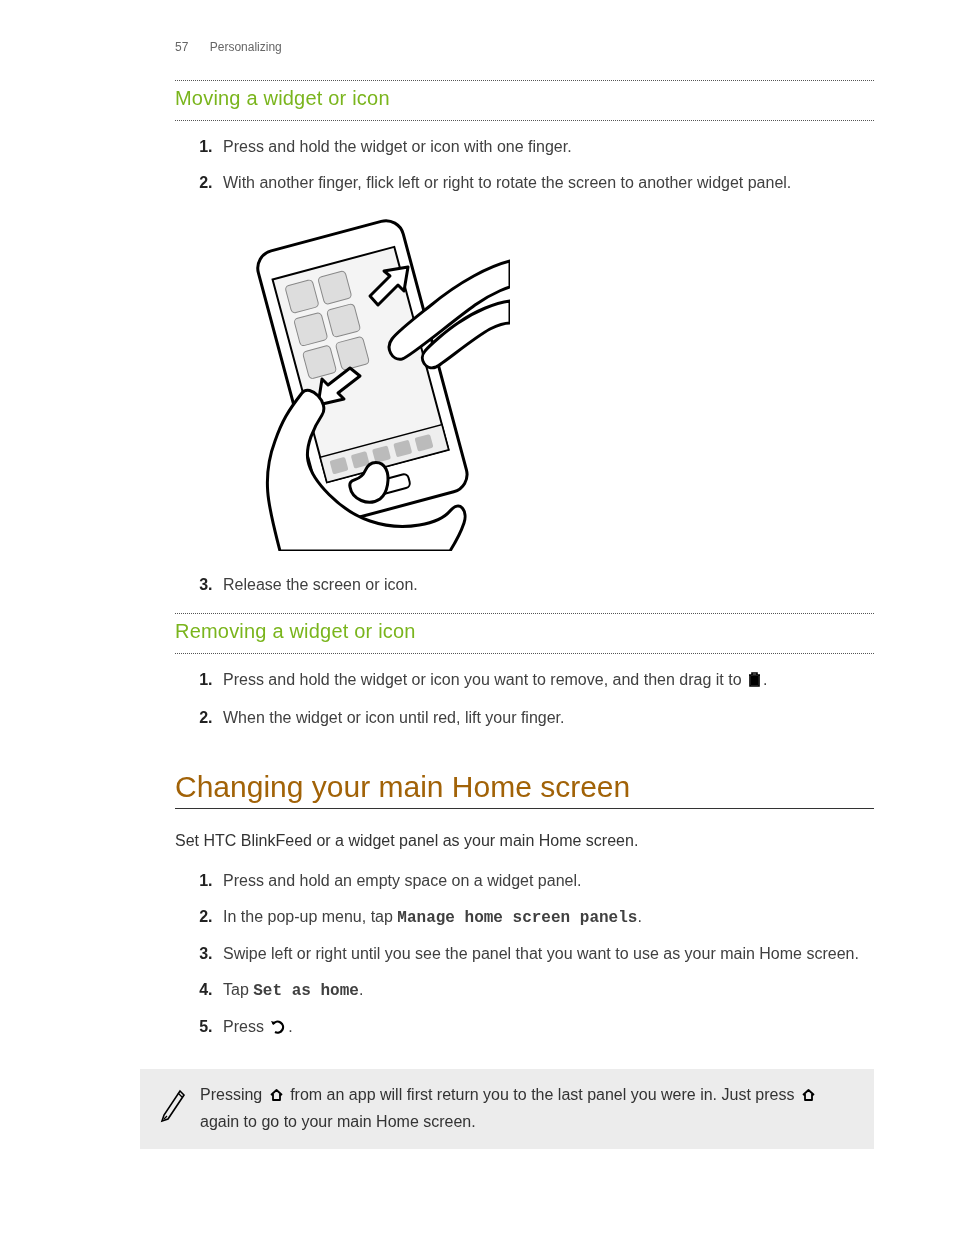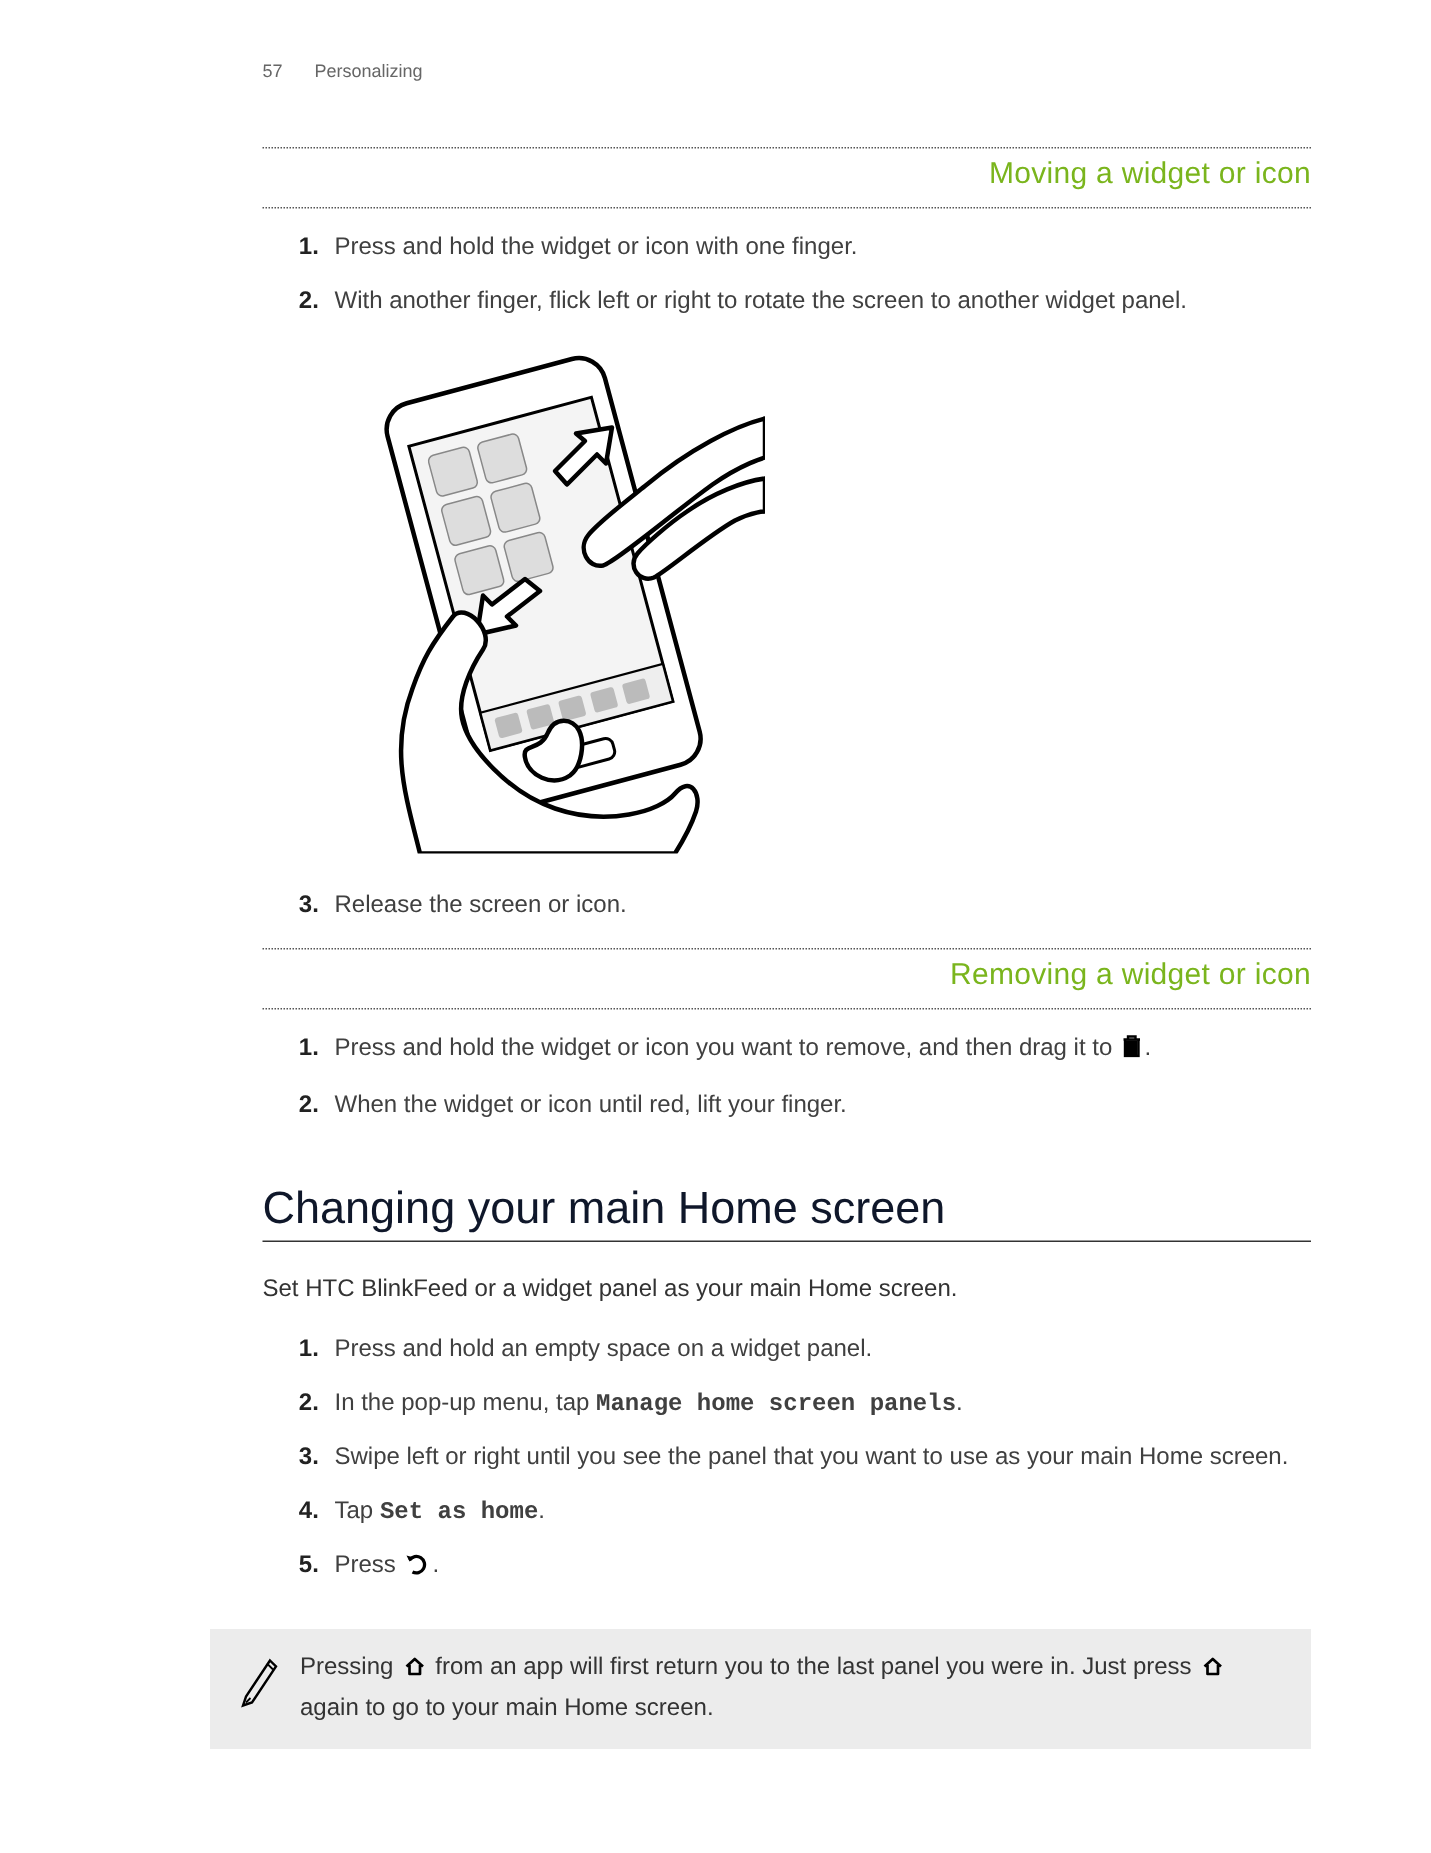--- a/index.html
+++ b/index.html
@@ -14,30 +14,29 @@
     min-height: 1235px;
     box-sizing: border-box;
     padding: 40px 80px 60px 80px;
     position: relative;
     background: #fff;
   }
   .page-header {
     font-size: 12px;
     color: #666;
     margin-left: 95px;
-    margin-bottom: 44px;
+    margin-bottom: 26px;
   }
   .page-header .pgnum {
     margin-right: 18px;
   }
   .dotted-top {
     border-top: 1px dotted #555;
     margin-left: 95px;
     padding-top: 6px;
-    text-align: right;
   }
   .subheading {
     color: #7ab51d;
     font-size: 20px;
     font-weight: 400;
     margin: 0 0 6px 0;
     letter-spacing: 0.2px;
   }
   .dotted-under {
     border-bottom: 1px dotted #555;
@@ -63,21 +62,21 @@
     padding-left: 6px;
   }
   ol.steps li::marker {
     font-weight: 600;
     color: #222;
   }
   .illustration-wrap {
     margin: 8px 0 18px 140px;
   }
   .big-heading {
-    color: #0f172a;
+    color: #a16207;
     font-size: 30px;
     font-weight: 400;
     margin: 40px 0 4px 95px;
   }
   .big-heading-underline {
     border-bottom: 1px solid #333;
     margin-left: 95px;
     margin-bottom: 20px;
   }
   .note-box {

